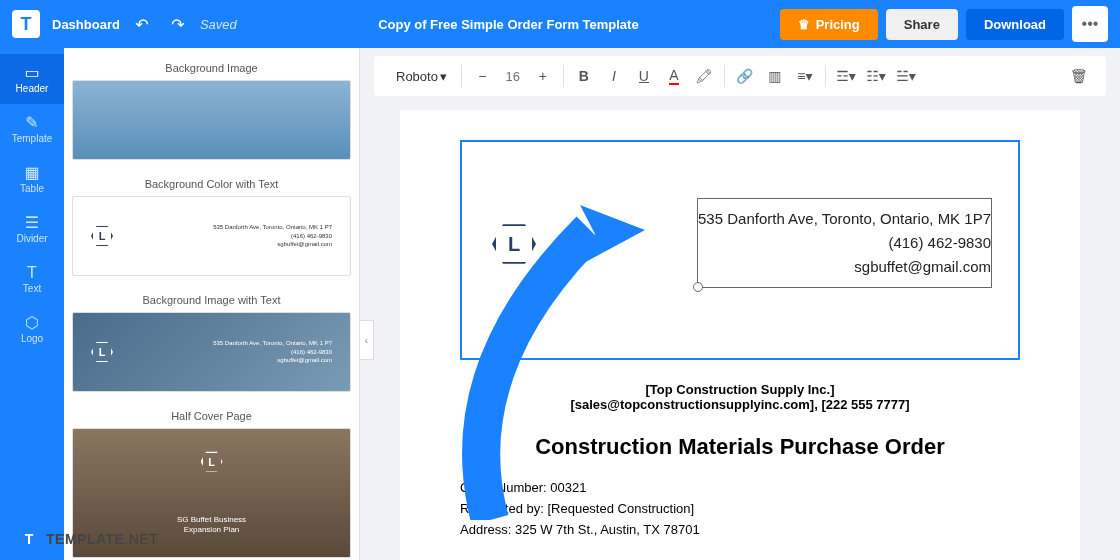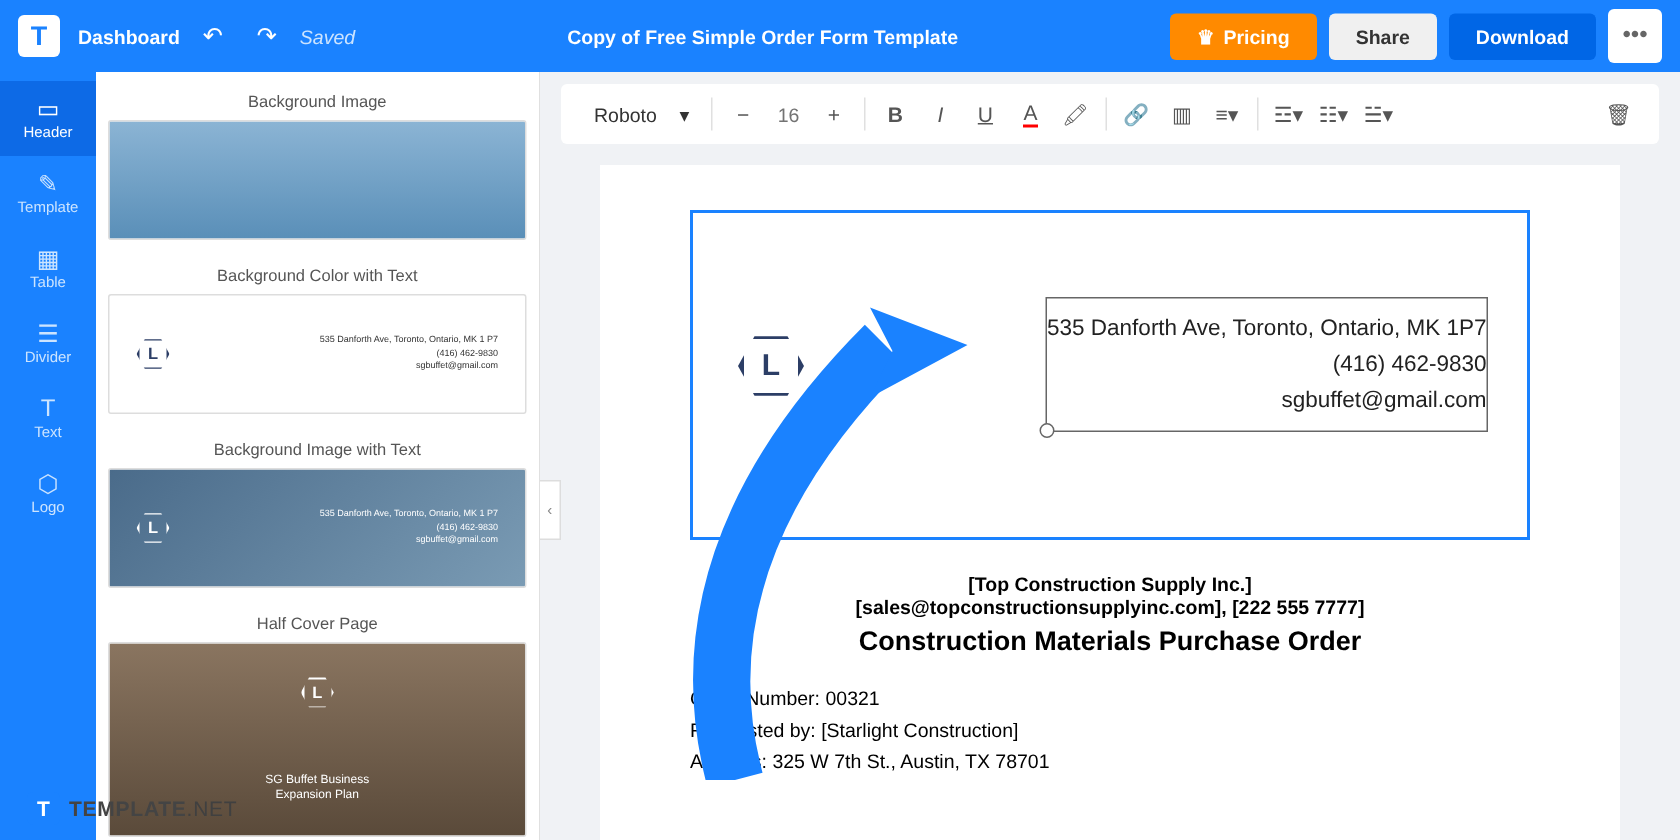--- a/index.html
+++ b/index.html
@@ -36,36 +36,36 @@
 .bg-image3 .hex-logo { border-color: #fff; color: #fff; background: transparent; }
 .bg-image3 .tiny-text { color: #fff; }
 .bg-cover { background: linear-gradient(180deg, #8a7560 0%, #5a4a3a 100%); display: flex; flex-direction: column; align-items: center; justify-content: center; color: #fff; height: 130px; }
 .bg-cover .hex-logo { border-color: #fff; color: #fff; background: transparent; margin-bottom: 6px; }
 .cover-text { font-size: 8px; text-align: center; line-height: 1.3; margin-top: 36px; }
 
 .collapse-handle { width: 14px; height: 40px; background: #fff; border: 1px solid #ddd; border-left: none; position: absolute; left: 360px; top: 320px; display: flex; align-items: center; justify-content: center; font-size: 10px; color: #888; cursor: pointer; z-index: 5; }
 
 .canvas-area { flex: 1; background: #f0f2f5; padding: 8px 14px 0 14px; overflow: hidden; }
 .toolbar { height: 40px; background: #fff; border-radius: 4px; display: flex; align-items: center; padding: 0 14px; gap: 4px; margin-bottom: 14px; }
-.font-select { display: flex; align-items: center; gap: 15px; font-size: 13px; color: #333; padding: 4px 8px; cursor: pointer; }
+.font-select { display: flex; align-items: center; gap: 2px; font-size: 13px; color: #333; padding: 4px 8px; cursor: pointer; }
 .tb-icon { width: 26px; height: 26px; display: flex; align-items: center; justify-content: center; cursor: pointer; color: #555; font-size: 14px; }
 .tb-sep { width: 1px; height: 22px; background: #e0e0e0; margin: 0 3px; }
 .font-size { font-size: 13px; color: #737373; padding: 0 6px; }
 
 .page { background: #fff; margin: 0 auto; width: 680px; min-height: 500px; padding: 30px 60px; position: relative; }
 .header-block { border: 2px solid #1a82ff; height: 220px; padding: 30px; position: relative; display: flex; align-items: flex-start; }
 .header-logo { width: 44px; height: 44px; margin-top: 50px; }
 .header-logo .hex-logo { width: 44px; height: 44px; font-size: 20px; border-width: 4px; }
 .contact-box { position: absolute; right: 26px; top: 56px; border: 1.5px solid #666; padding: 8px 0; text-align: right; font-size: 15px; line-height: 1.6; color: #222; background: #fff; }
 .resize-handle { position: absolute; width: 10px; height: 10px; background: #fff; border: 1.5px solid #666; border-radius: 50%; bottom: -5px; left: -5px; }
 
 .body-text { text-align: center; margin-top: 22px; font-size: 13px; }
 .body-text .company { font-weight: bold; }
 .body-text .meta { font-weight: bold; }
-.doc-heading { text-align: center; font-size: 18px; font-weight: bold; margin-top: 5px; }
+.doc-heading { text-align: center; font-size: 22px; font-weight: bold; margin-top: 22px; }
 .details { margin-top: 18px; font-size: 13px; line-height: 1.6; }
 .details b { font-weight: normal; }
 
 .arrow-overlay { position: absolute; left: 430px; top: 190px; width: 280px; height: 330px; pointer-events: none; z-index: 10; }
 
 .watermark { position: absolute; bottom: 10px; left: 18px; display: flex; align-items: center; gap: 6px; z-index: 20; }
 .watermark .logo-t { width: 22px; height: 22px; font-size: 14px; background: #1a82ff; color: #fff; }
 .watermark-text { font-size: 14px; font-weight: bold; color: #444; letter-spacing: 0.5px; }
 .watermark-text .net { color: #404040; font-weight: normal; }
 </style>
@@ -205,21 +205,21 @@
           <div class="resize-handle"></div>
         </div>
       </div>
       <div class="body-text">
         <div class="company">[Top Construction Supply Inc.]</div>
         <div class="meta">[sales@topconstructionsupplyinc.com], [222 555 7777]</div>
       </div>
       <div class="doc-heading">Construction Materials Purchase Order</div>
       <div class="details">
         <div><span>Order Number: </span><b>00321</b></div>
-        <div><span>Requested by: </span><b>[Starlight Construction]</b></div>
+        <div><span>Requested by: </span><b>[Requested Construction]</b></div>
         <div><span>Address: </span><b>325 W 7th St., Austin, TX 78701</b></div>
       </div>
     </div>
   </div>
 </div>
 
 <svg class="arrow-overlay" viewBox="0 0 280 330">
   <path d="M 60 330 Q 20 180 160 40" stroke="#1a82ff" stroke-width="38" fill="none"></path>
   <polygon points="150,15 215,40 150,75 165,44" fill="#1a82ff"></polygon>
 </svg>

